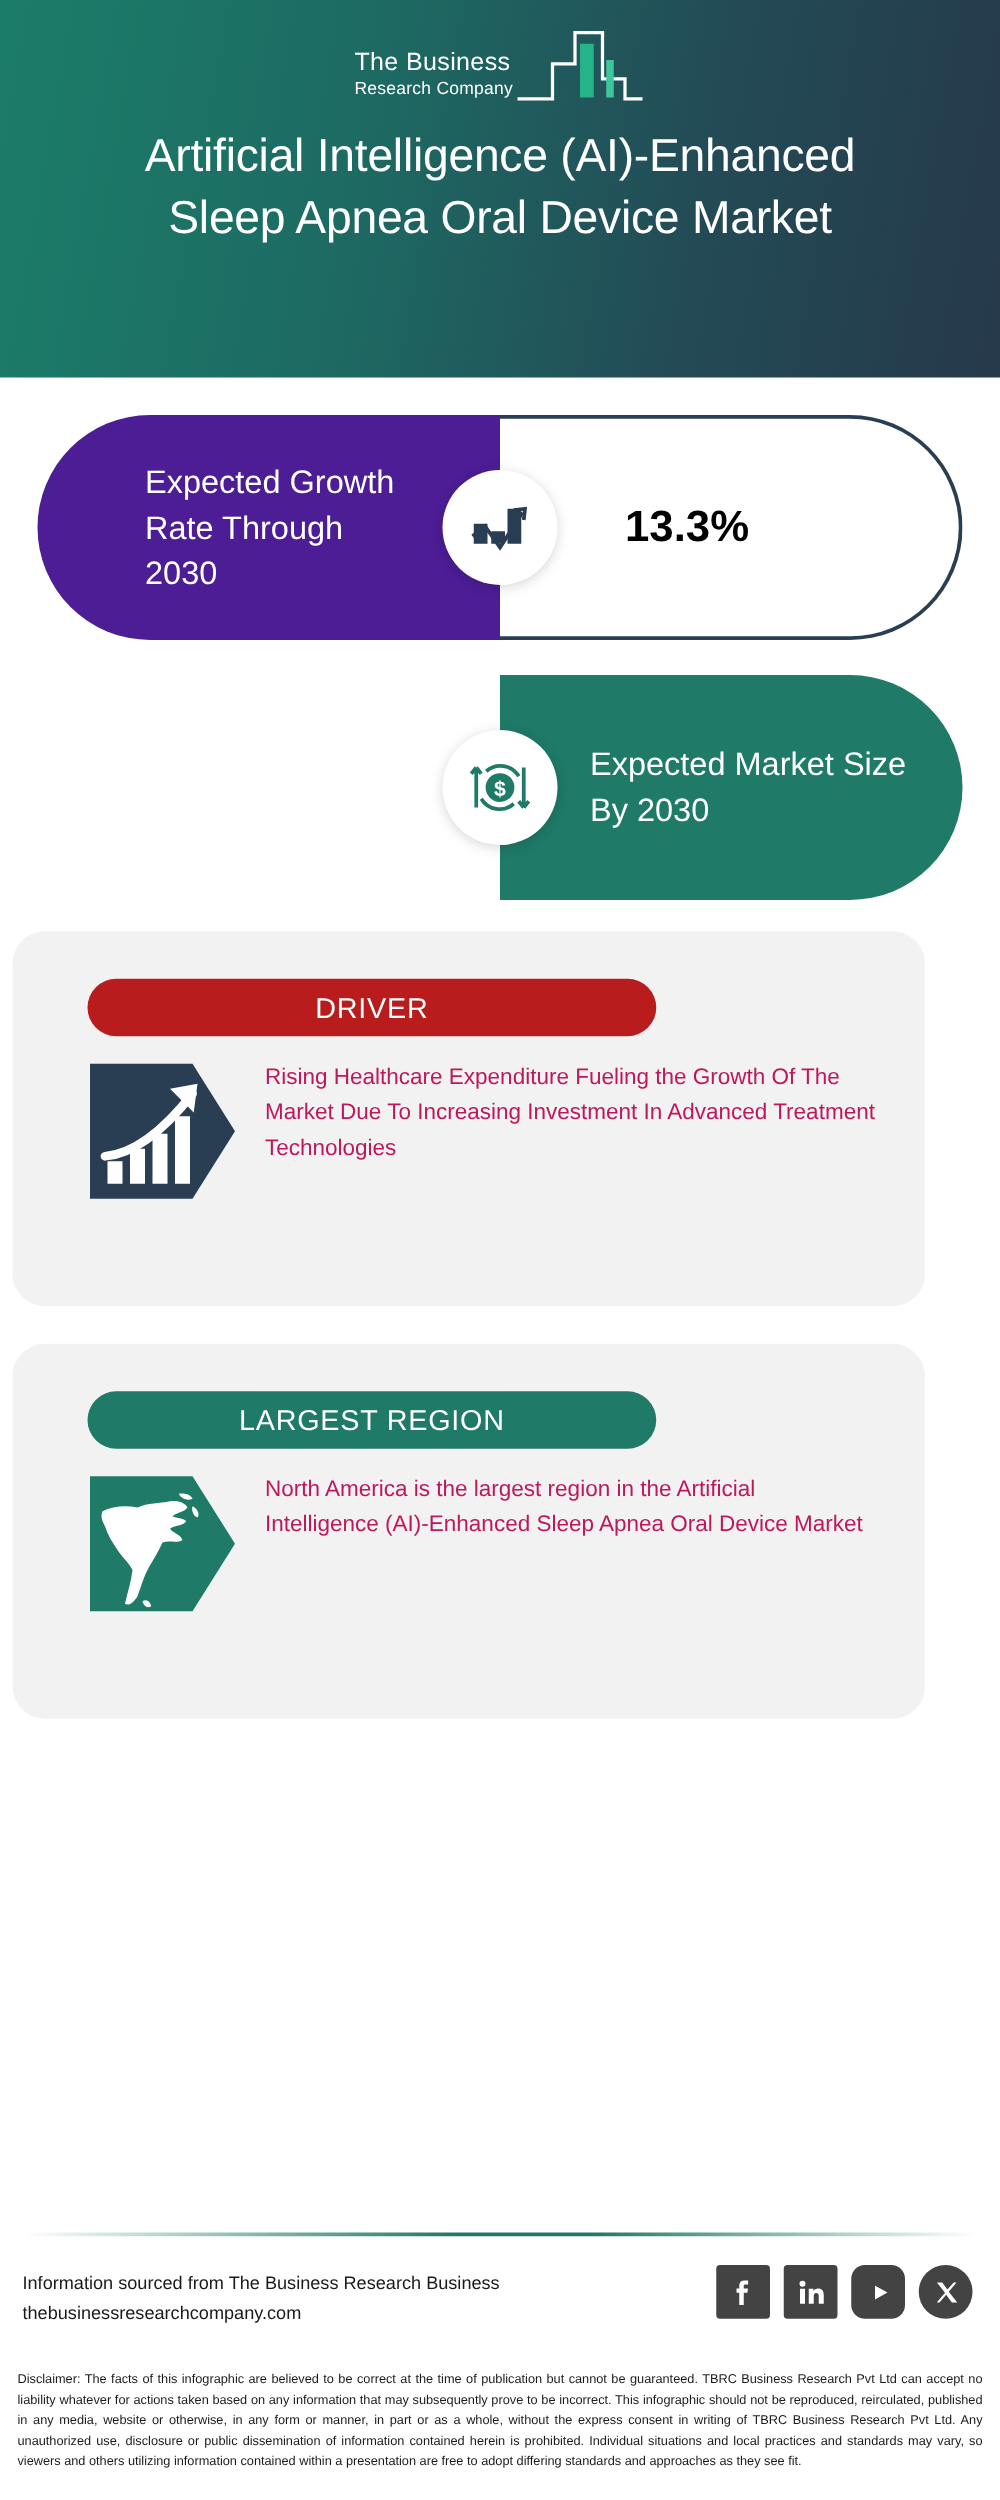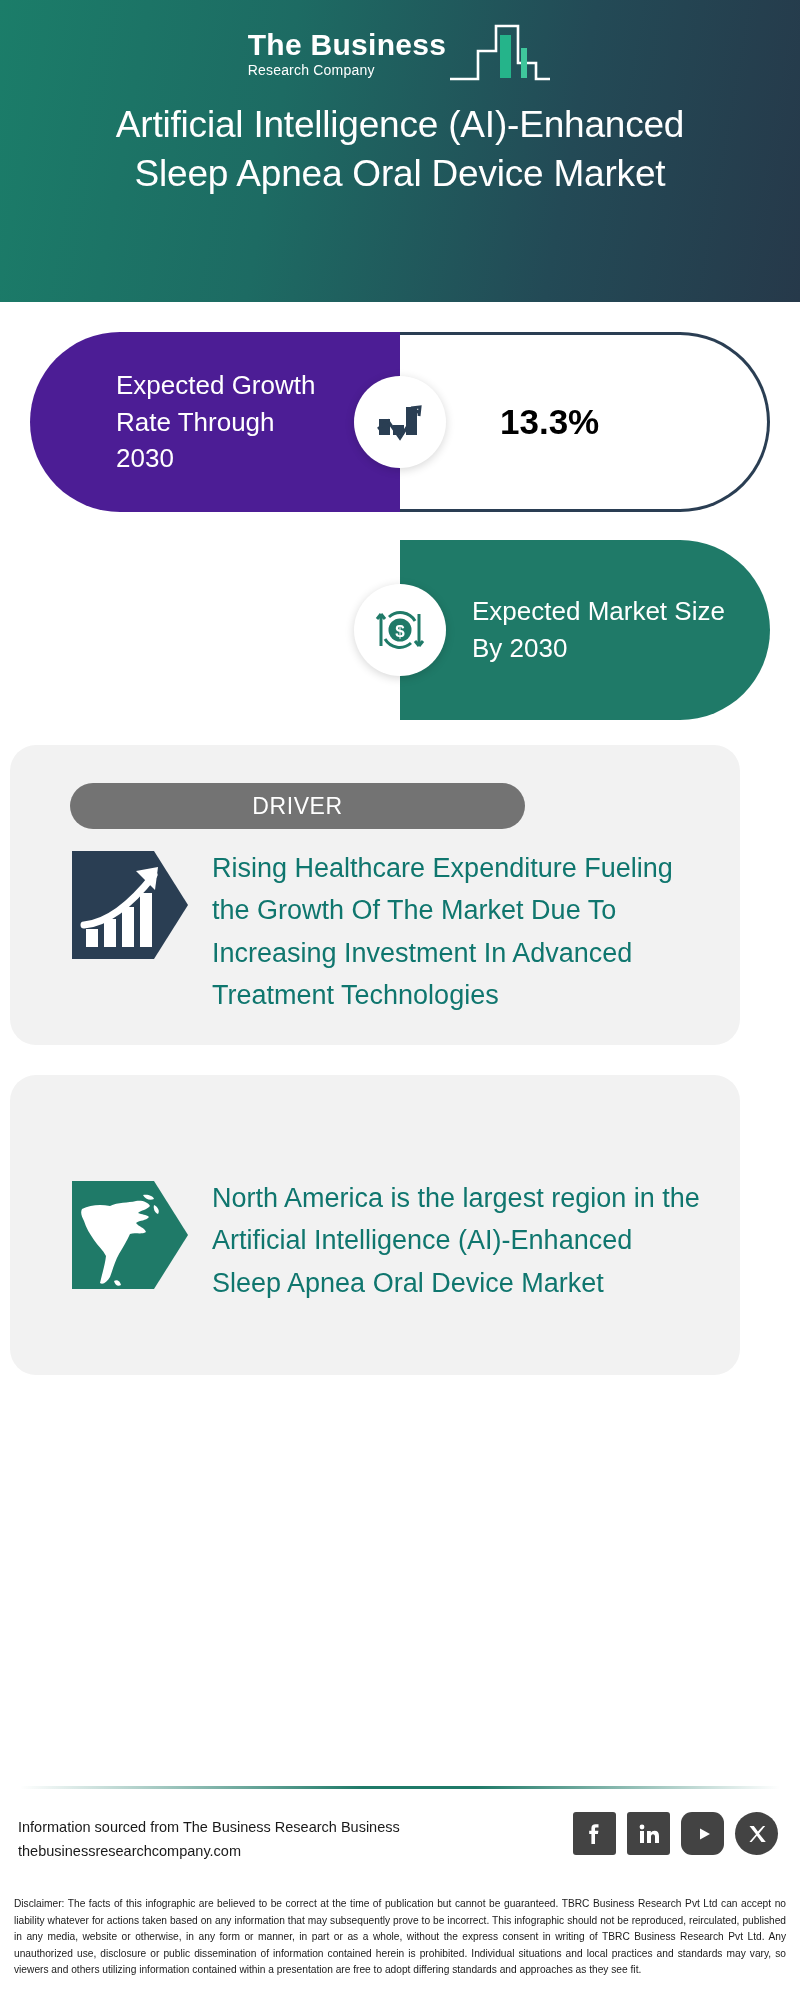--- a/index.html
+++ b/index.html
@@ -13,21 +13,21 @@
   .page { position: relative; width: 800px; height: 2000px; background: #fff; }
 
   
   .header {
     position: absolute; left: 0; top: 0; width: 800px; height: 302px;
     background: linear-gradient(100deg, #1b7d69 0%, #1d6b63 35%, #234a56 70%, #26394a 100%);
     display: flex; flex-direction: column; align-items: center;
   }
   .logo { margin-top: 22px; display: flex; align-items: flex-end; height: 62px; }
   .logo-text { display: flex; flex-direction: column; align-items: flex-start; padding-bottom: 4px; }
-  .logo-l1 { color: #ffffff; font-size: 30px; letter-spacing: .3px; line-height: 1.0; font-weight: 700; }
+  .logo-l1 { color: #ffffff; font-size: 20px; letter-spacing: .3px; line-height: 1.0; font-weight: 400; }
   .logo-l2 { color: #ffffff; font-size: 14px; letter-spacing: .2px; line-height: 1.45; font-weight: 400; }
   .logo-mark { margin-left: 2px; }
 
   .title {
     margin-top: 16px;
     width: 640px; text-align: center;
     color: #ffffff; font-size: 37px; line-height: 1.33; font-weight: 400;
     letter-spacing: -0.2px;
   }
 
@@ -92,29 +92,29 @@
   }
   .panel-driver { top: 745px; height: 300px; }
   .panel-region { top: 1075px; height: 300px; }
 
   .pill {
     position: absolute; left: 60px; top: 38px;
     width: 455px; height: 46px; border-radius: 23px;
     display: flex; align-items: center; justify-content: center;
     color: #ffffff; font-size: 23px; letter-spacing: .6px; font-weight: 400;
   }
-  .pill-navy { background: #737373; }
+  .pill-navy { background: #b91c1c; }
   .pill-green { background: #1f7a68; }
 
   .panel-body { position: absolute; left: 60px; top: 100px; right: 40px; display: flex; gap: 22px; }
 
   .hexicon { width: 120px; height: 120px; flex: 0 0 120px; position: relative; }
 
   .panel-text {
-    flex: 1; color: #0f766e; font-size: 27px; line-height: 1.57; font-weight: 400;
+    flex: 1; color: #be185d; font-size: 18px; line-height: 1.57; font-weight: 400;
     padding-top: 2px;
   }
 
   
   .divider {
     position: absolute; left: 20px; top: 1786px; width: 760px; height: 3px;
     background: linear-gradient(90deg, rgba(31,122,104,0) 0%, #1f7a68 45%, #1f7a68 60%, rgba(31,122,104,0) 100%);
     border-radius: 2px;
   }
   .source {
@@ -200,20 +200,21 @@
           <rect x="70" y="48" width="12" height="54" fill="#ffffff"></rect>
           <path d="M14 80 C38 78 62 58 84 30" fill="none" stroke="#ffffff" stroke-width="7" stroke-linecap="round"></path>
           <path d="M66 26 L88 22 L85 45 Z" fill="#ffffff"></path>
         </svg>
       </div>
       <div class="panel-text">Rising Healthcare Expenditure Fueling the Growth Of The Market Due To Increasing Investment In Advanced Treatment Technologies</div>
     </div>
   </div>
 
   <div class="panel panel-region">
+    <div class="pill pill-green">LARGEST REGION</div>
     <div class="panel-body">
       <div class="hexicon">
         <svg width="120" height="120" viewBox="0 0 120 120">
           <path d="M2 6 H84 L118 60 L84 114 H2 Z" fill="#1f7a68"></path>
           <g fill="#ffffff">
             <path d="M12 34 C20 30 30 29 40 31 C48 27 58 28 66 26 C72 25 78 27 80 31
                      C77 35 71 35 68 38 C72 40 76 39 79 42 C76 46 70 45 66 48
                      C69 52 74 52 76 57 C71 60 65 57 60 59 C57 66 53 72 49 79
                      C45 86 43 94 40 102 C37 107 33 110 30 108 C32 99 35 90 36 81
                      C33 75 28 71 24 65 C20 59 16 53 14 46 C12 42 10 38 12 34 Z"></path>

